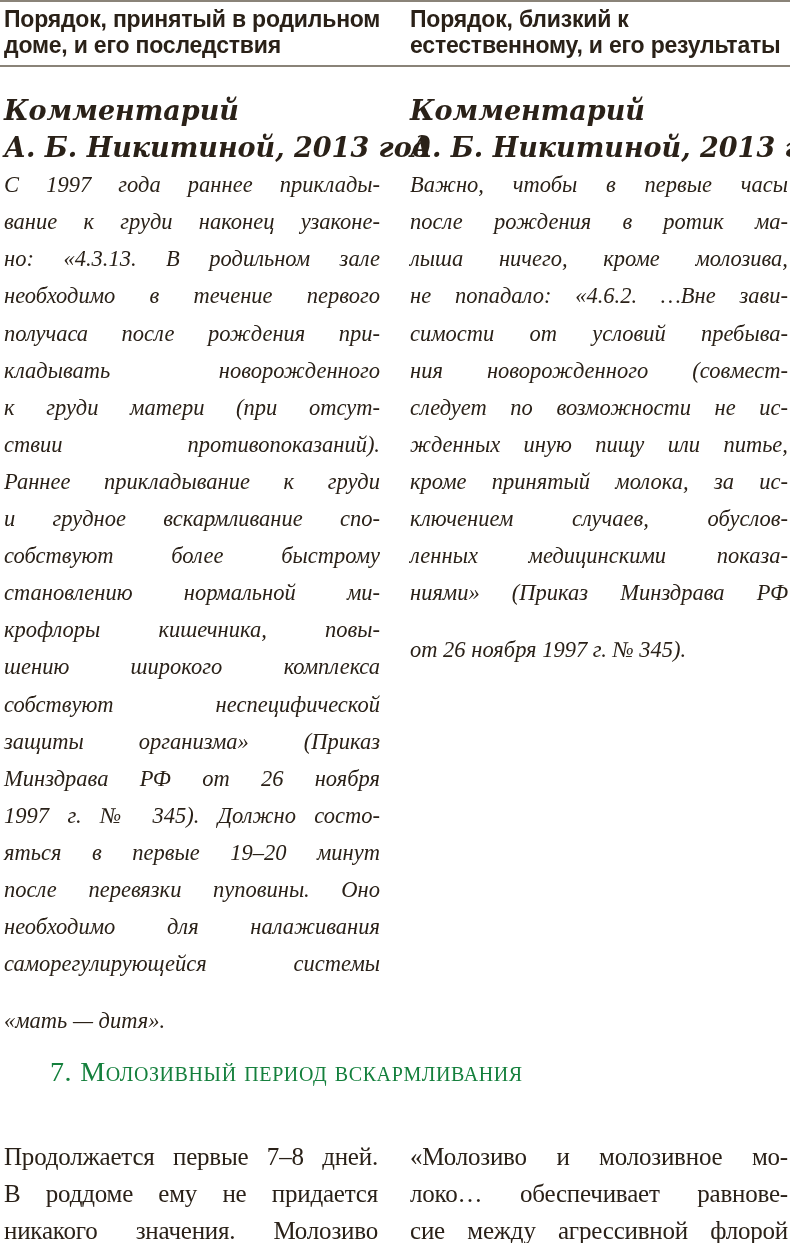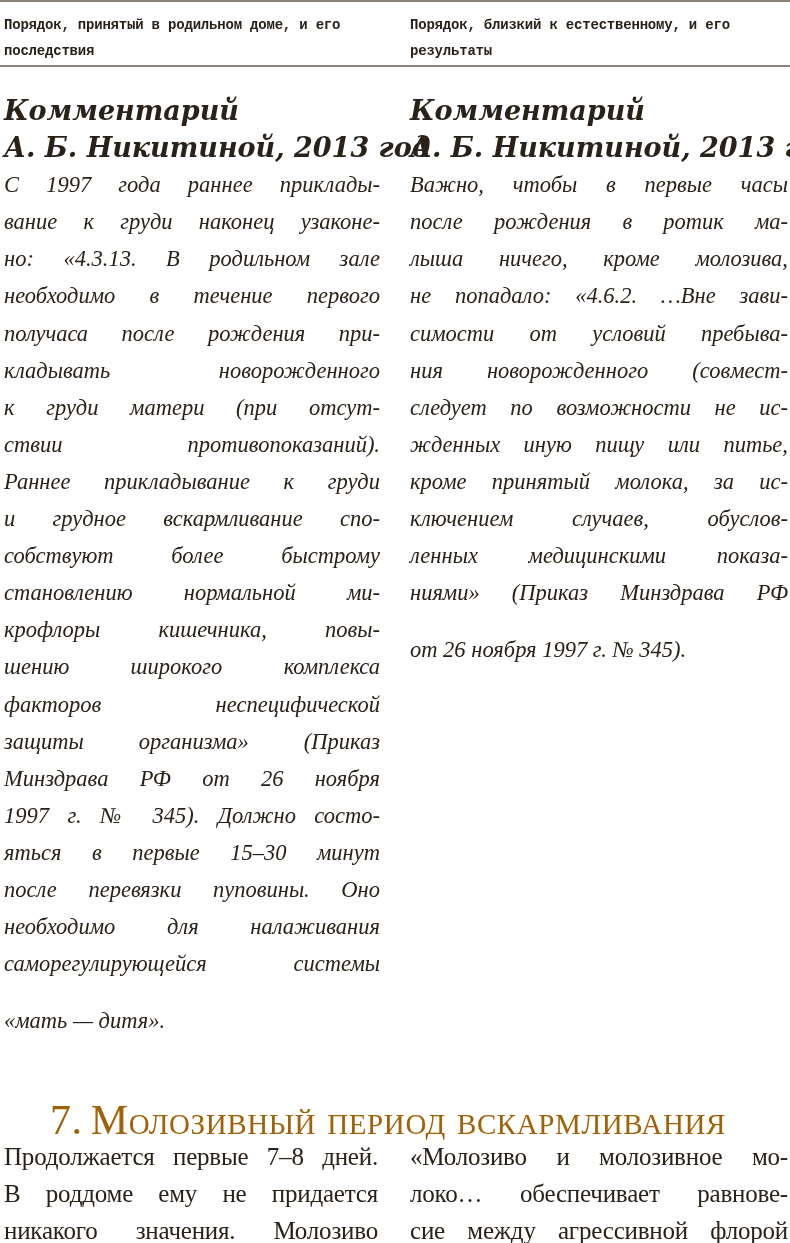--- a/index.html
+++ b/index.html
@@ -20,24 +20,24 @@
       left: 0;
       width: 790px;
       height: 2px;
       background: #8a8378;
     }
     .rule.top { top: 0px; }
     .rule.mid { top: 65px; }
 
     .col-head {
       position: absolute;
-      top: 12px;
-      font-family: Liberation Mono, monospace;
+      top: 6px;
+      font-family: Liberation Sans, sans-serif;
       font-weight: bold;
-      font-size: 14px;
+      font-size: 23px;
       line-height: 26px;
       color: #2a2118;
       letter-spacing: -0.2px;
     }
     .col-head.left { left: 4px; width: 380px; }
     .col-head.right { left: 410px; width: 380px; }
 
     .column {
       position: absolute;
       top: 92px;
@@ -67,27 +67,26 @@
       font-weight: bold;
       font-size: 27px;
     }
 
     .section-heading {
       position: absolute;
       top: 1050px;
       left: 50px;
       width: 720px;
       font-family: "Liberation Serif", serif;
-      font-size: 42px;
+      font-size: 28px;
       line-height: 44px;
-      color: #a16207;
+      color: #15803d;
       font-variant: small-caps;
       letter-spacing: 0.6px;
       white-space: nowrap;
-      margin-top: 48px;
     }
     .section-heading .num { margin-right: 8px; }
 
     .body-col {
       position: absolute;
       top: 1138px;
       font-family: "Liberation Serif", serif;
       font-size: 25px;
       line-height: 37px;
       color: #2a2118;
@@ -116,25 +115,25 @@
   <span class="line">получаса после рождения при-</span>
   <span class="line">кладывать новорожденного</span>
   <span class="line">к груди матери (при отсут-</span>
   <span class="line">ствии противопоказаний).</span>
   <span class="line">Раннее прикладывание к груди</span>
   <span class="line">и грудное вскармливание спо-</span>
   <span class="line">собствуют более быстрому</span>
   <span class="line">становлению нормальной ми-</span>
   <span class="line">крофлоры кишечника, повы-</span>
   <span class="line">шению широкого комплекса</span>
-  <span class="line">факторов неспецифической</span>
+  <span class="line">собствуют неспецифической</span>
   <span class="line">защиты организма» (Приказ</span>
   <span class="line">Минздрава РФ от 26 ноября</span>
   <span class="line">1997 г. № 345).  Должно состо-</span>
-  <span class="line">яться в первые 15–30 минут</span>
+  <span class="line">яться в первые 19–20 минут</span>
   <span class="line">после перевязки пуповины. Оно</span>
   <span class="line">необходимо для налаживания</span>
   <span class="line">саморегулирующейся системы</span>
   <span class="line last">«мать — дитя».</span>
 </div>
 
 <div class="column right">
   <span class="comment-title">Комментарий</span>
   <span class="comment-title">А. Б. Никитиной, 2013 год</span>
   <span class="line">Важно, чтобы в первые часы</span>

